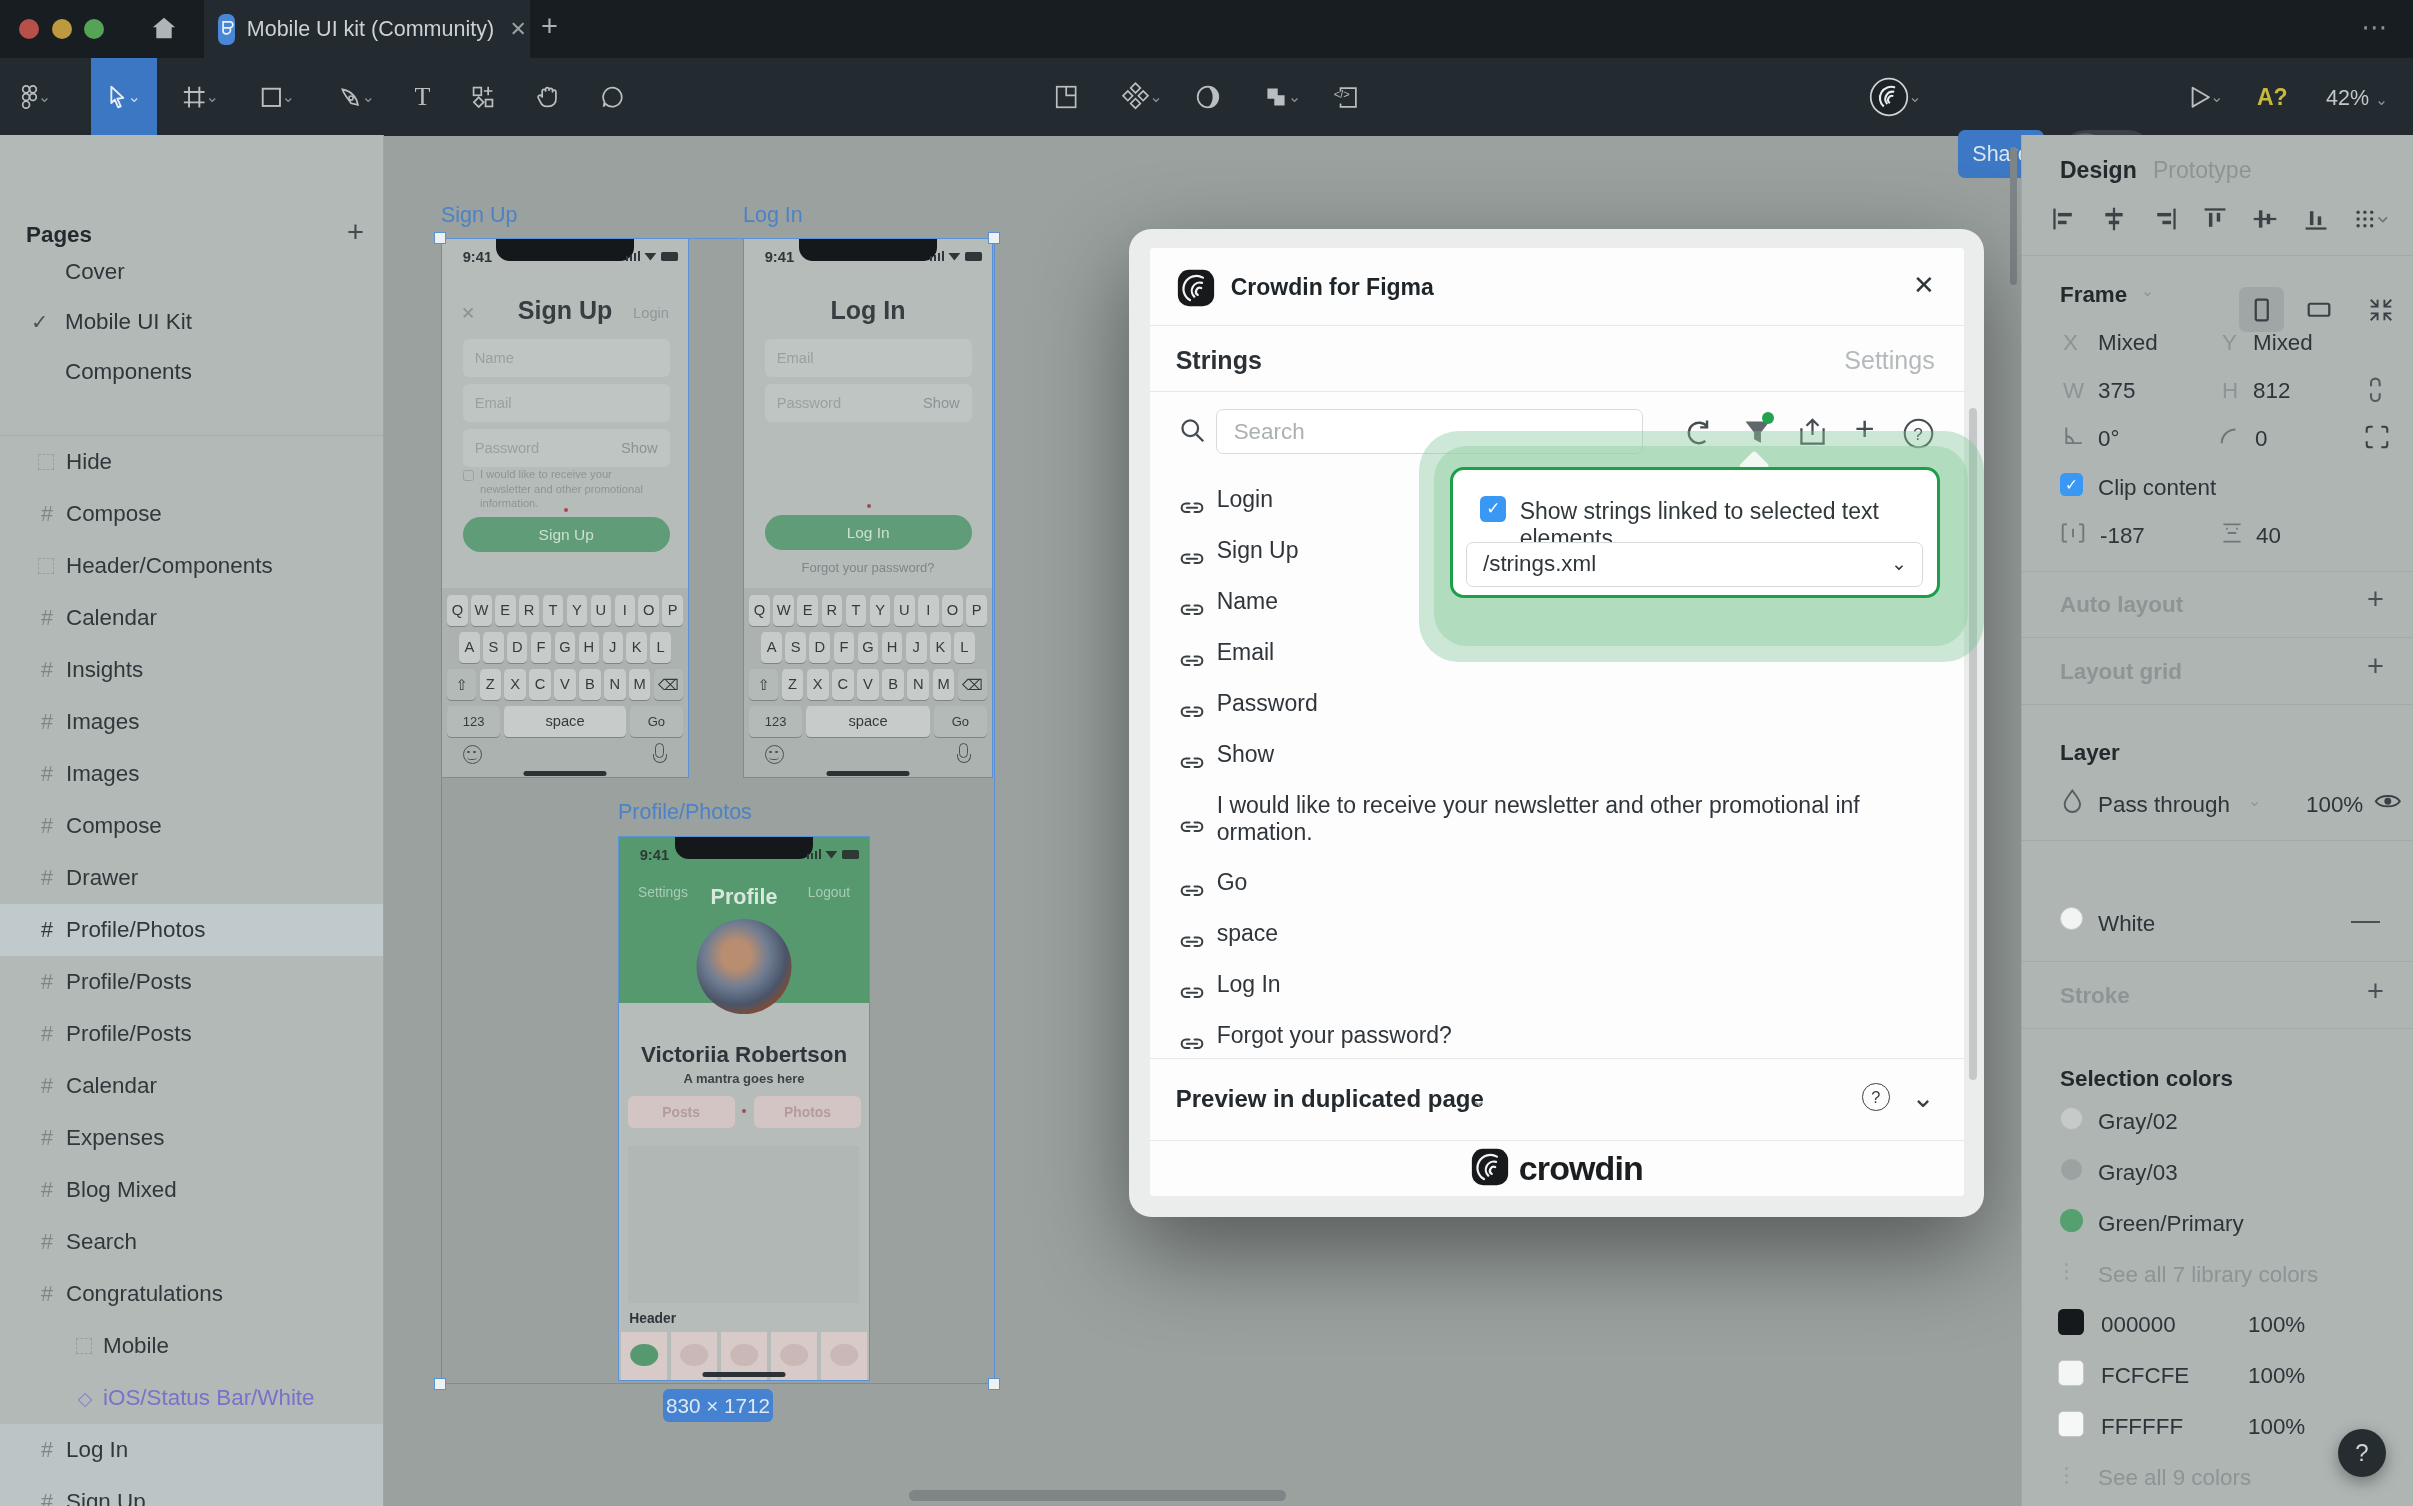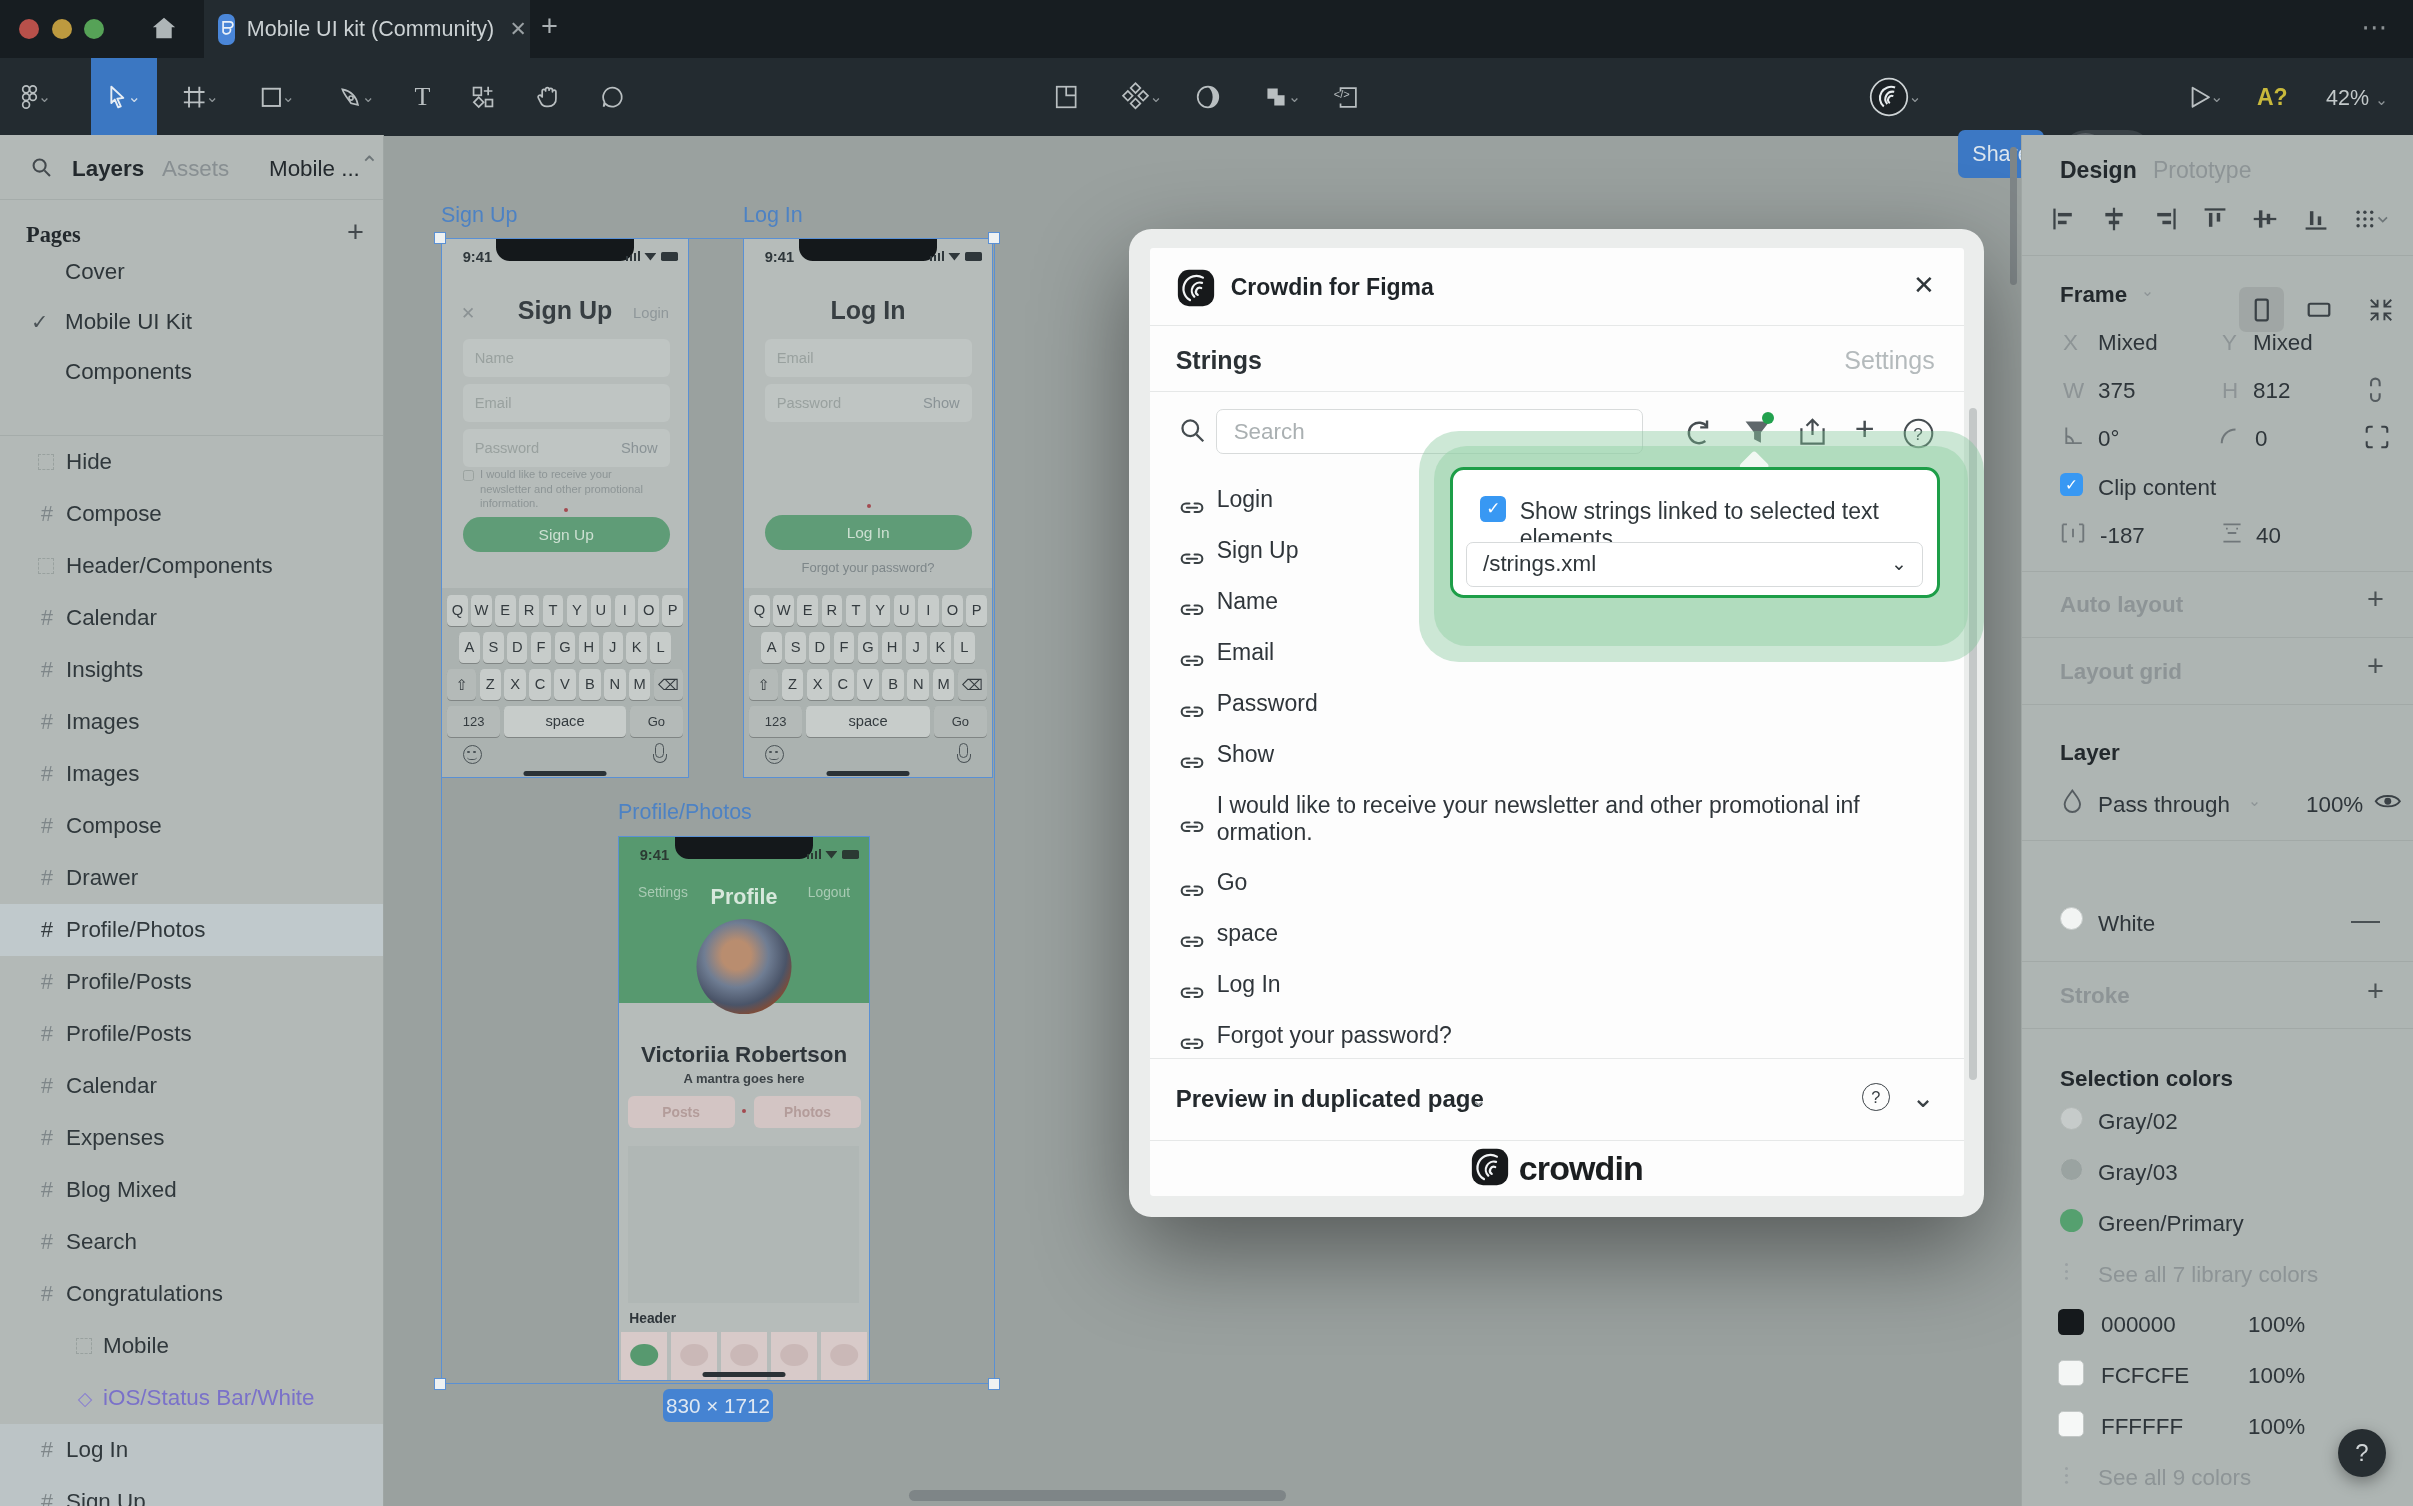--- a/index.html
+++ b/index.html
@@ -27,21 +27,21 @@
   .share-btn { position:absolute; left:1958px; top:72px; width:86px; height:48px; background:#3c78c4; border-radius:6.9px; color:#dbe5ee; font-size:21.5px; display:flex; align-items:center; justify-content:center; }
   .dev-toggle { position:absolute; left:2062px; top:72px; width:90px; height:48px; background:#3a4247; border-radius:24px; }
   .dev-knob { position:absolute; left:3.4px; top:3.4px; width:41px; height:41px; border-radius:50%; background:#5a6166; color:#c6ccce; font-size:17px; display:flex; align-items:center; justify-content:center; }
   .lang-badge { position:absolute; left:2257px; top:26px; color:#c8b93c; font-size:23px; font-weight:bold; }
   .zoom-ctrl { position:absolute; left:2326px; top:27.6px; color:#c3c9ca; font-size:21.5px; }
 
   
   .left-sb { position:absolute; left:0; top:135px; width:384px; height:1371px; background:#b3b9b7; border-right:0.9px solid #9fa6a4; overflow:hidden; }
   .lsb-head { position:absolute; left:0; top:0; width:100%; height:65px; border-bottom:0.9px solid #a5acaa; }
   .lsb-tab { font-size:22.4px; position:absolute; top:20.7px; }
-  .pages-hd { position:absolute; top:87px; left:26px; font-size:22.4px; font-weight:bold; color:#23292d;font-family:Liberation Serif, serif; }
+  .pages-hd { position:absolute; top:87px; left:26px; font-size:22.4px; font-weight:bold; color:#23292d; }
   .pages-plus { position:absolute; top:81px; right:19px; font-size:29px; color:#43494d; font-weight:300; }
   .page-row { position:absolute; left:0; width:100%; height:50px; font-size:22.4px; color:#2e363a; line-height:50px; }
   .page-check { position:absolute; left:31px; color:#4b5357; font-size:20.7px; }
   .page-label { position:absolute; left:65px; }
   .lsb-div2 { position:absolute; top:300px; left:0; width:100%; border-top:0.9px solid #a5acaa; }
   .layers-list { position:absolute; left:0; top:301px; width:100%; }
   .layer-row { position:relative; width:100%; height:52px; font-size:22.4px; color:#30383c; display:flex; align-items:center; }
   .layer-row.sel { background:#c0c9cc; }
   .layer-row.hl { background:#bcc4c6; }
   .l-icon { position:absolute; left:34px; width:26px; text-align:center; color:#7e8689; font-size:21.5px; }
@@ -344,32 +344,20 @@
         <span class="chev">⌄</span>
     </div>
     <div class="lang-badge">A?</div>
     <div class="zoom-ctrl">
       <span>42%</span>
       <span class="chev"> ⌄</span>
     </div>
   </div>
 
   <div class="left-sb">
-    <div class="lsb-head">
-      <span class="abs" style="left:31px;top:22.4px">
-        <svg width="20.7" height="20.7" viewBox="0 0 24 24">
-            <circle cx="10" cy="10" r="7" fill="none" stroke="#43494d" stroke-width="2.4"></circle>
-            <path d="M15.5 15.5 L22 22" stroke="#43494d" stroke-width="2.4"></path>
-          </svg>
-      </span>
-      <span class="lsb-tab" style="left:72px;font-weight:bold;color:#23292d">Layers</span>
-      <span class="lsb-tab" style="left:162px;color:#888f92">Assets</span>
-      <span class="lsb-tab" style="left:269px;color:#23292d">Mobile ...</span>
-      <span class="lsb-tab chev" style="left:360px;top:15.5px;color:#6d7578">⌃</span>
-    </div>
     <div class="pages-hd">Pages</div>
     <div class="pages-plus">+</div>
     <div id="pages-list">
         <div class="page-row" style="top: 112px;">
           <span class="page-label">Cover</span>
         </div>
         <div class="page-row" style="top: 162px;">
           <span class="page-check">✓</span>
           <span class="page-label">Mobile UI Kit</span>
         </div>

